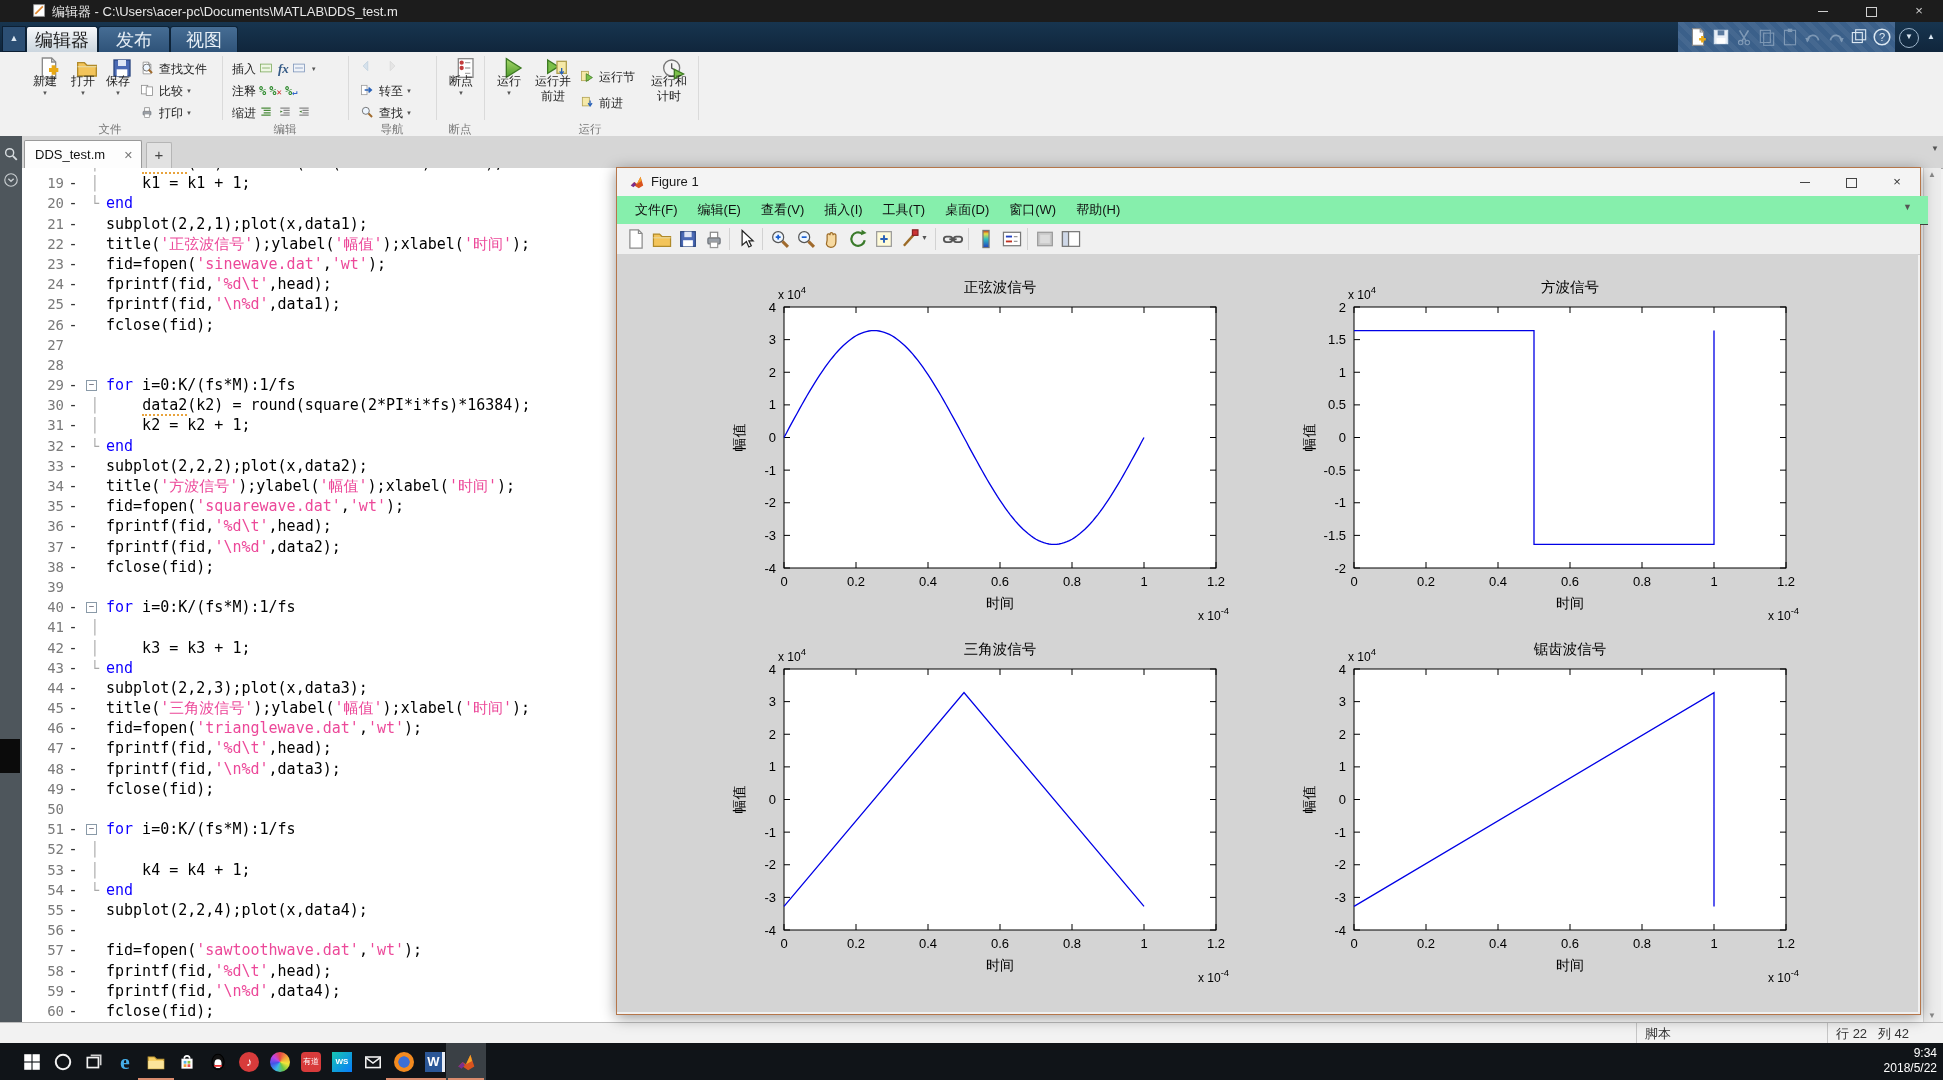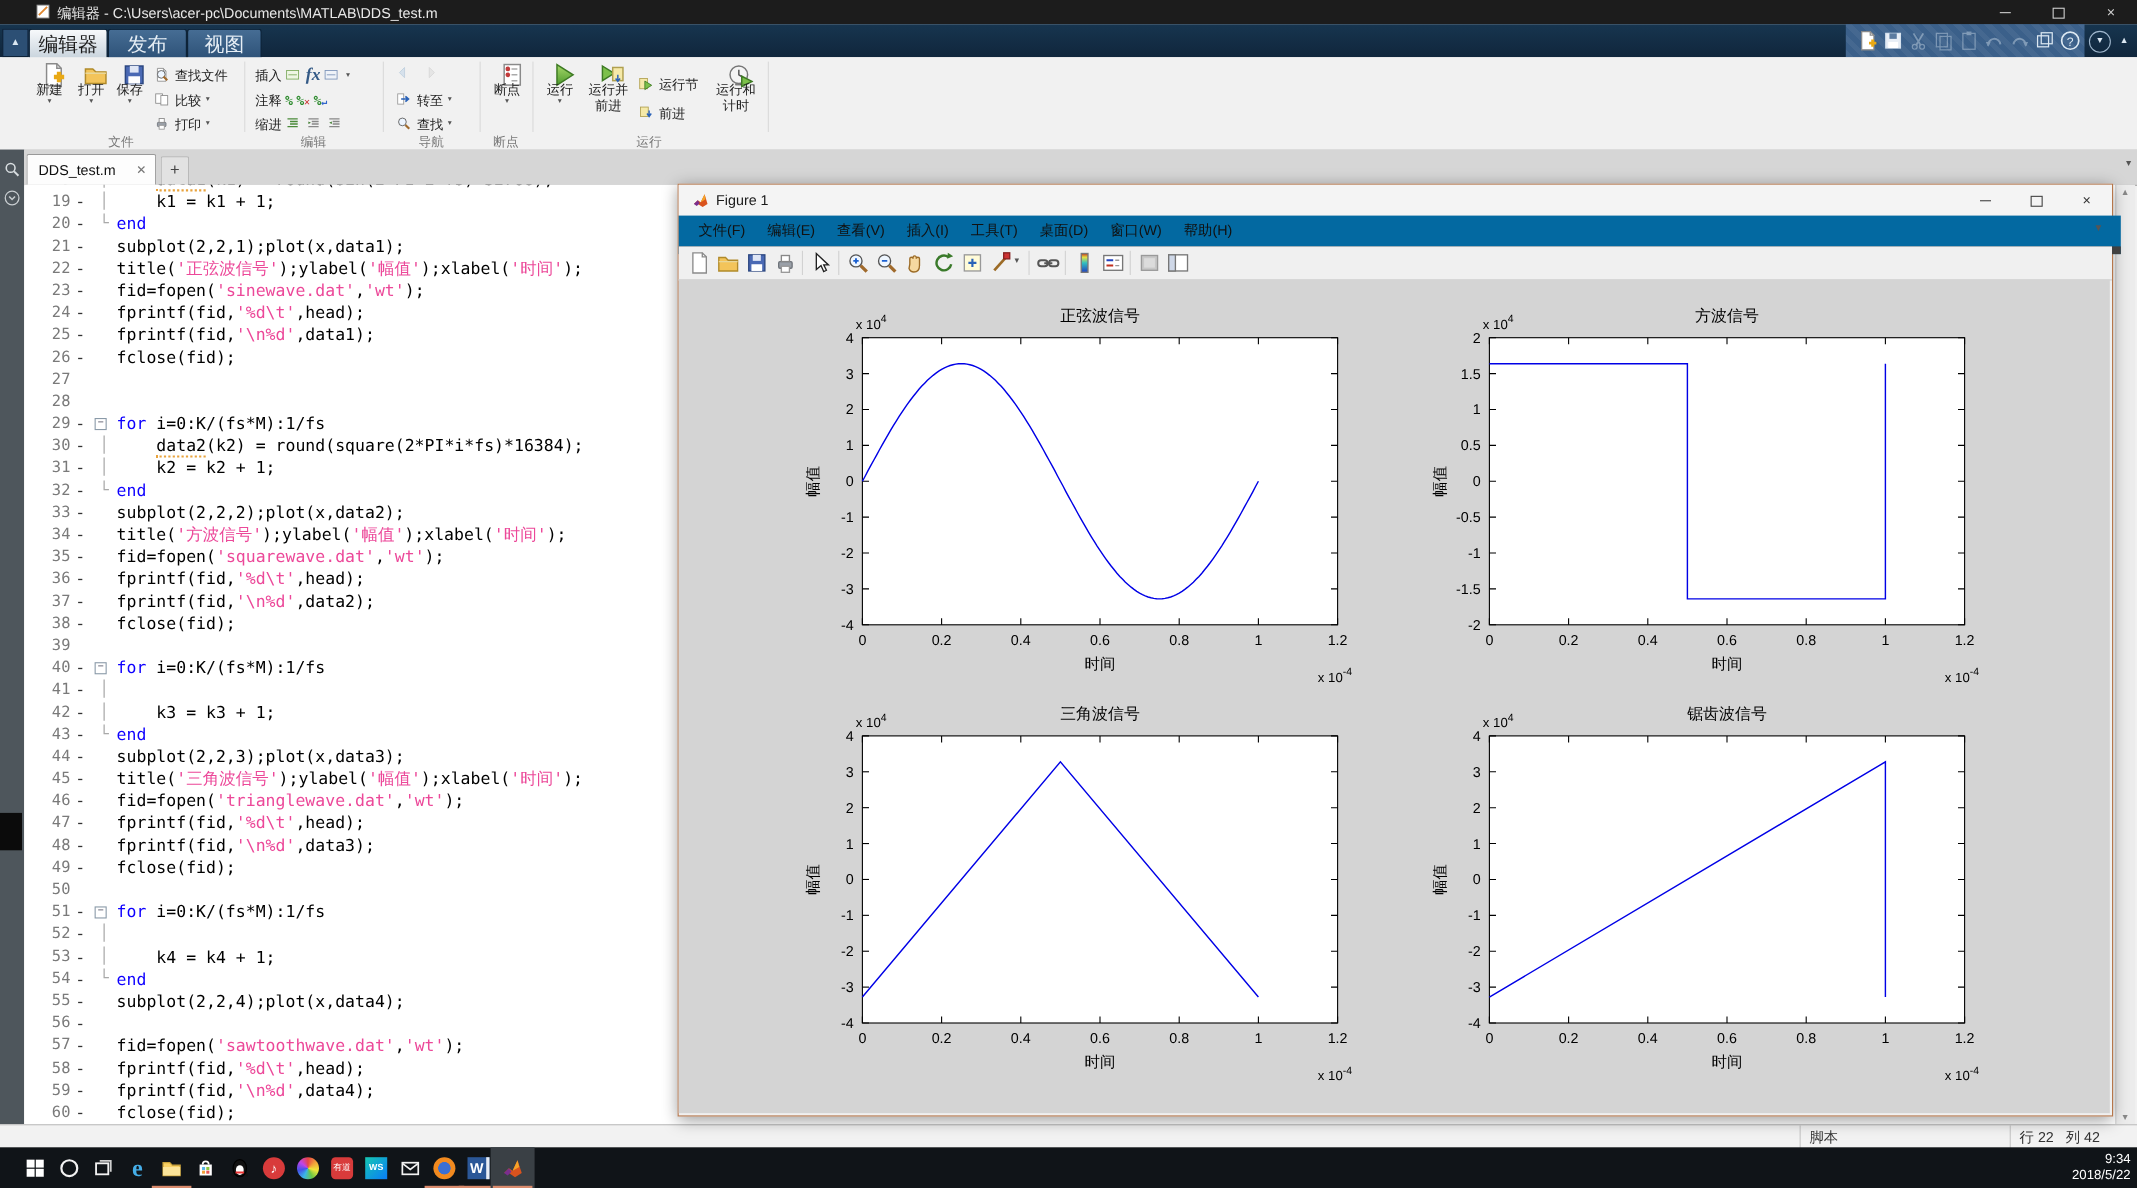--- a/index.html
+++ b/index.html
@@ -33,21 +33,21 @@
   .grp-label{position:absolute;top:70px;font-size:11.5px;color:#787878;text-align:center;}
   .bigbtn{position:absolute;top:4px;display:flex;flex-direction:column;align-items:center;gap:1px;}
   .bigbtn .ic svg{width:24px;height:24px;}
   .bigbtn .lbl{font-size:12px;color:#222;}
   .caret{font-size:6px;color:#555;line-height:5px;}
   .smallrow{position:absolute;height:18px;display:flex;align-items:center;gap:3px;white-space:nowrap;}
   .smallrow .ic svg{width:14px;height:14px;}
   .pct{color:#2e8b2e;font-weight:bold;font-size:12px;font-family:"DejaVu Sans Mono",monospace;}
   .pct b{color:#c33;font-weight:bold;font-size:9px;}
   .pct i{color:#36c;font-style:normal;font-size:9px;}
-  .fxtxt{font-style:italic;font-family:"Liberation Serif",serif;color:#345a86;font-size:16px;font-weight:bold;}
+  .fxtxt{font-style:italic;font-family:"Liberation Serif",serif;color:#345a86;font-size:13px;font-weight:bold;}
   
   .rail{left:0;top:136px;width:22px;height:886px;background:#4e565c;}
   .rail .ic{position:absolute;left:3px;}
   .rail .ic svg{width:16px;height:16px;}
   .railbox{position:absolute;left:0;top:603px;width:20px;height:34px;background:#0b0b0b;}
   .tabbar{left:22px;top:136px;width:1921px;height:32px;background:#d6d6d6;border-bottom:1px solid #a8a8a8;}
   .etab{position:absolute;left:2px;top:4px;width:118px;height:28px;background:#fdfdfd;border:1px solid #999;border-bottom:none;
         font-size:13px;color:#111;line-height:28px;padding-left:10px;box-sizing:border-box;border-radius:2px 2px 0 0;}
   .etab .x{position:absolute;right:8px;top:0;color:#777;font-size:11px;}
   .newtab{position:absolute;left:124px;top:6px;width:24px;height:26px;background:#e2e2e2;border:1px solid #b5b5b5;border-bottom:none;
@@ -68,21 +68,21 @@
   .vsb .ar{position:absolute;left:0;width:16px;text-align:center;color:#888;font-size:8px;}
   
   .statusbar{left:0;top:1022px;width:1943px;height:21px;background:#f2f2f2;border-top:1px solid #bdbdbd;font-size:13px;color:#333;}
   .scell{position:absolute;top:0;height:21px;line-height:21px;border-left:1px solid #c6c6c6;padding-left:8px;box-sizing:border-box;}
   
   .figwin{left:616px;top:167px;width:1303px;height:846px;background:#f0f0f0;border:1px solid #b5764a;
           box-shadow:0 3px 14px rgba(0,0,0,.4);}
   .figtitle{position:absolute;left:0;top:0;width:100%;height:28px;background:#f4f4f4;text-decoration:underline;}
   .figtitle .t{position:absolute;left:34px;top:6px;font-size:13px;color:#1a1a1a;}
   .fbtn{position:absolute;top:0;width:46px;height:28px;text-align:center;line-height:28px;color:#333;font-size:13px;}
-  .figmenu{position:absolute;left:0;top:28px;width:100%;height:28px;background:#0369a1;border-bottom:7px solid #404040;}
+  .figmenu{position:absolute;left:0;top:28px;width:100%;height:28px;background:#86efac;border-bottom:1px solid #404040;}
   .mitem{display:inline-block;padding:0 10px;font-size:13px;color:#111;line-height:28px;}
   .figtools{position:absolute;left:0;top:56px;width:100%;height:30px;background:#f0f0f0;border-bottom:1px solid #cfcfcf;}
   .ft-ic{position:absolute;top:4px;width:22px;height:22px;}
   .ft-ic svg{width:22px;height:22px;}
   .ft-sep{position:absolute;top:4px;width:1px;height:22px;background:#d2d2d2;}
   .figclient{position:absolute;left:0;top:86px;width:1301px;height:758px;background:#d4d4d4;}
   .subplot{position:absolute;width:560px;height:370px;}
   .dockarrow{position:absolute;right:8px;top:34px;color:#555;font-size:9px;}
   
   .taskbar{left:0;top:1043px;width:1943px;height:37px;background:#101418;}

